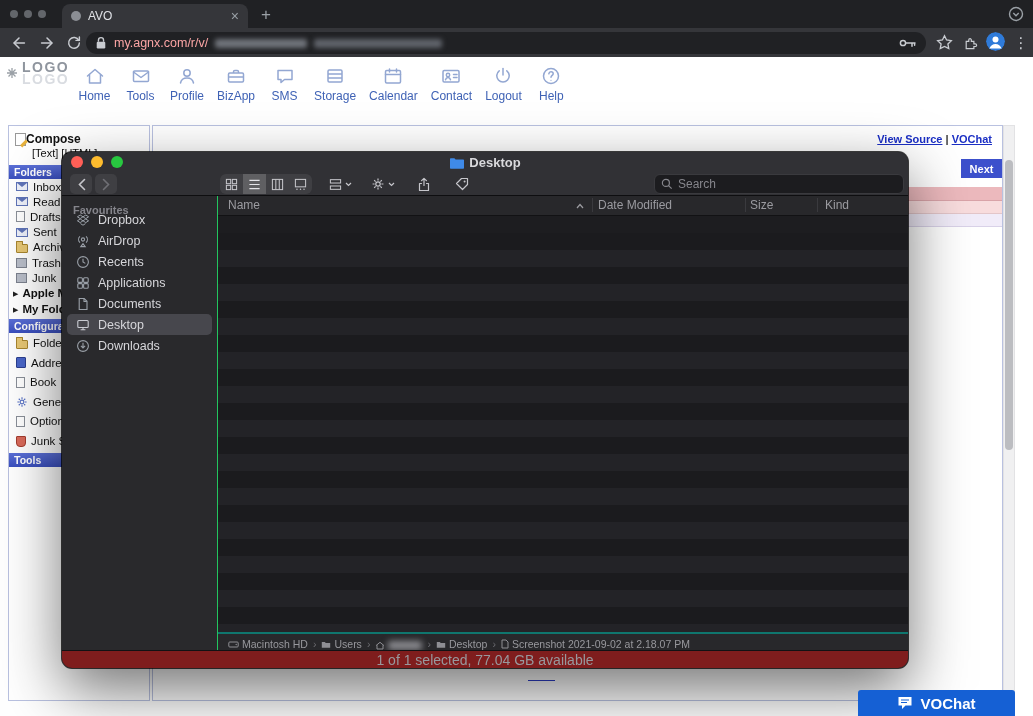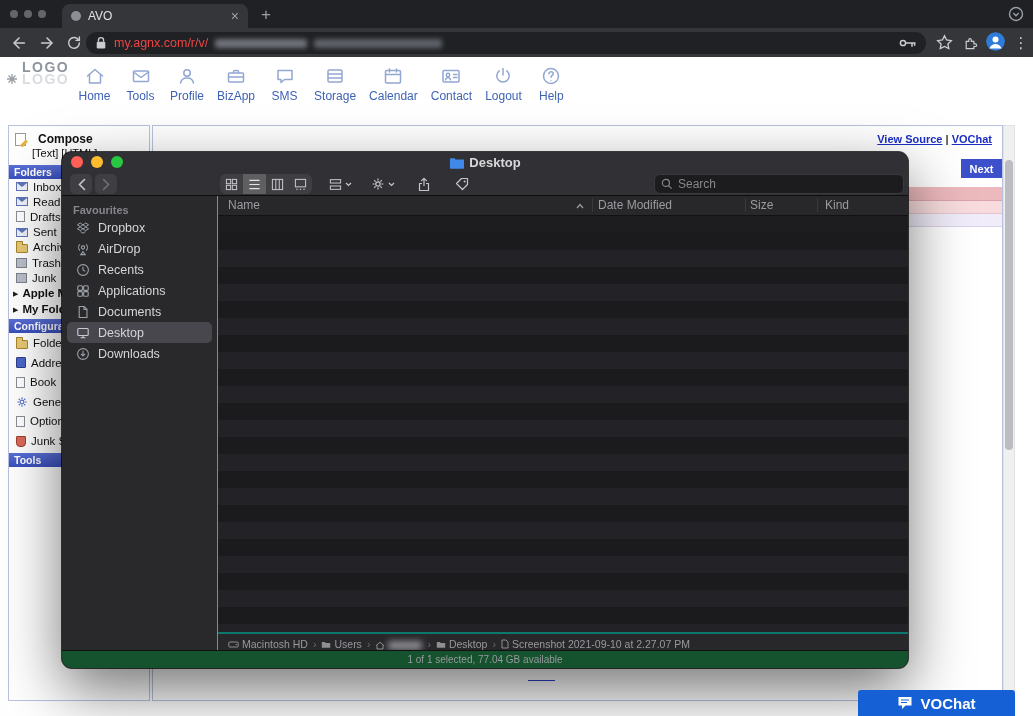--- a/index.html
+++ b/index.html
@@ -13,37 +13,37 @@
 .windot{width:8px;height:8px;border-radius:50%;background:#63666b}
 .tab{position:absolute;left:62px;top:4px;width:186px;height:24px;background:#35363a;border-radius:8px 8px 0 0;display:flex;align-items:center;gap:7px;padding:0 9px}
 .favicon{width:10px;height:10px;border-radius:50%;background:#8b8e94;flex:none}
 .tab-title{flex:1;color:#dfe1e5;font-size:12px;white-space:nowrap;overflow:hidden}
 .tab-close{color:#9aa0a6;font-size:14px;line-height:1}
 .newtab{position:absolute;left:256px;top:5px;width:20px;height:20px;display:flex;align-items:center;justify-content:center;color:#9aa0a6;font-size:17px}
 .tsearch{position:absolute;right:9px;top:6px;width:16px;height:16px}
 .c-tb{position:absolute;left:0;top:28px;width:1033px;height:29px;background:#35363a}
 .c-ic{position:absolute;top:4px;width:22px;height:21px;display:flex;align-items:center;justify-content:center}
 .omni{position:absolute;left:86px;top:4px;width:840px;height:22px;border-radius:11px;background:#202124;display:flex;align-items:center;gap:7px;padding:0 9px;overflow:hidden}
-.url{color:#ef4444;font-size:12.5px;white-space:nowrap}
+.url{color:#fca5a5;font-size:12.5px;white-space:nowrap}
 .ublur{height:9px;border-radius:2px;filter:blur(2.5px)}
 .b1{width:92px;background:#70747b}
 .b2{width:128px;background:#5f636a}
 .keyslot{margin-left:auto}
 .avatarwrap{position:absolute;left:986px;top:4px;width:19px;height:19px;border-radius:50%;overflow:hidden}
 .kebab{position:absolute;left:1012px;top:4px;width:18px;height:21px;display:flex;align-items:center;justify-content:center;color:#c9ccd1;font-size:15px}
 
 
-.logo{position:absolute;left:6px;top:61px;display:flex;gap:4px;align-items:flex-end}
+.logo{position:absolute;left:6px;top:61px;display:flex;gap:4px;align-items:center}
 .logo-col{display:flex;flex-direction:column}
 .logo-text{color:#8f959e;font-weight:bold;font-size:14px;letter-spacing:1.5px;line-height:12px}
 .logo-ghost{color:#d9dce1}
 .wm-nav{position:absolute;left:78px;top:65px;display:flex;gap:13px}
 .nav-item{display:flex;flex-direction:column;align-items:center;gap:2px;color:#3f62b5;font-size:12px;min-width:33px}
 .wm-left{position:absolute;left:8px;top:125px;width:142px;height:576px;border:1px solid #b9c1e0;background:#fff;overflow:hidden}
-.wm-compose{display:flex;align-items:center;gap:12px;padding:5px 0 0 6px;height:21px;font-size:12px;font-weight:bold;color:#111}
+.wm-compose{display:flex;align-items:center;gap:0;padding:5px 0 0 6px;height:21px;font-size:12px;font-weight:bold;color:#111}
 .wm-modes{padding-left:23px;height:16px;font-size:11px;color:#111}
 .wm-sec{height:14px;margin-top:2px;background:linear-gradient(#5a6fd6,#3a4fbe);color:#fff;font-size:10.5px;font-weight:bold;padding:1px 0 0 5px}
 .wm-item{display:flex;align-items:center;gap:5px;padding-left:7px;height:15.2px;font-size:11.5px;color:#111}
 .wm-cfg .wm-item{height:19.6px}
 .wm-exp{display:flex;align-items:center;gap:4px;padding-left:4px;height:16px;font-size:11.5px;font-weight:bold;color:#111}
 .tri{font-size:7px;line-height:1;color:#222}
 .mi{display:inline-block;position:relative;flex:none}
 .mi-env{width:12px;height:9px;background:#eef1fa;border:1px solid #5f74b8}
 .mi-env::before{content:"";position:absolute;left:0;top:0;border-left:5px solid transparent;border-right:5px solid transparent;border-top:4px solid #5f74b8}
 .mi-folder{width:12px;height:9px;background:#e7c774;border:1px solid #a8862f;border-radius:1px;margin-top:2px}
@@ -82,37 +82,37 @@
 .fseg .sel{background:rgba(255,255,255,.17)}
 .fgroup{position:absolute;left:262px;top:22px;width:32px}
 .fgear{position:absolute;left:304px;top:22px;width:34px}
 .fshare{position:absolute;left:350px;top:22px;width:24px}
 .ftag{position:absolute;left:388px;top:22px;width:24px}
 .fsearch{position:absolute;left:592px;top:22px;width:250px;height:20px;background:#1c1c1f;border:1px solid #3a3a3e;border-radius:6px;display:flex;align-items:center;gap:5px;padding:0 6px}
 .fsearch input{flex:1;background:transparent;border:none;outline:none;color:#ddd;font-size:12px;font-family:"Liberation Sans","DejaVu Sans",sans-serif}
 .fsearch input::placeholder{color:#86868c}
 .f-side{position:absolute;left:0;top:44px;width:156px;height:454px;background:#29292c;border-right:1px solid #22c55e}
 .f-side-label{position:absolute;left:11px;top:8px;color:#85858c;font-size:11px;font-weight:bold}
-.f-side-items{position:absolute;left:5px;top:21px;right:5px}
+.f-side-items{position:absolute;left:5px;top:13px;right:5px}
 .sitem{display:flex;align-items:center;gap:8px;height:21px;padding-left:9px;border-radius:5px;color:#d6d6da;font-size:12.5px}
 .sitem.sel{background:#47474d}
 .f-list{position:absolute;left:156px;top:44px;width:690px;height:436px;background:#1d1d20}
 .f-cols{position:absolute;left:0;top:0;width:690px;height:20px;background:#28282b;border-bottom:1px solid #121214;color:#9b9ba0;font-size:12px}
 .f-cols span{position:absolute;top:2px}
 .cdiv{position:absolute;top:3px;height:14px;width:1px;background:#3a3a3e}
 .f-row-sel{position:absolute;left:0;top:20px;width:690px;height:17px;background:#0a5fd7;color:#fff;font-size:12px}
 .f-row-sel span{position:absolute;top:1px;white-space:nowrap}
 .thumb{position:absolute;left:20px;top:2px;width:13px;height:13px;background:#dfe3e8;border:1px solid #b9bfc6;border-radius:2px}
 .thumb::after{content:"";position:absolute;left:1px;top:1px;right:1px;height:4px;background:#8a93a0}
 .f-stripes{position:absolute;left:0;top:37px;width:690px;height:399px;background:repeating-linear-gradient(180deg,#1b1b1e 0 17px,#232327 17px 34px)}
 .f-path{position:absolute;left:156px;top:480px;width:690px;height:18px;background:#28282b;border-top:2px solid #0f766e;display:flex;align-items:flex-end;gap:4px;padding-left:10px;color:#98989d;font-size:10.5px;white-space:nowrap;overflow:hidden}
 .pitem{display:flex;align-items:center;gap:3px}
 .psep{color:#6a6a6f;padding:0 1px}
 .pblur{width:34px;height:9px;background:#8a8a8f;border-radius:2px;filter:blur(3px)}
-.f-status{position:absolute;left:0;top:498px;width:846px;height:18px;background:#14532d;border-top:1px solid #121214;display:flex;align-items:center;justify-content:center;color:#98989d;font-size:10px}
+.f-status{position:absolute;left:0;top:498px;width:846px;height:18px;background:#7f1d1d;border-top:1px solid #121214;display:flex;align-items:center;justify-content:center;color:#98989d;font-size:14px}
 svg{display:block;flex:none}
 </style>
 </head>
 <body>
 
 <div class="screen">
 
   <div class="c-ts">
     <div class="windots">
       <span class="windot"></span>
@@ -560,21 +560,21 @@
         <svg width="10" height="9" viewBox="0 0 10 9">
             <path d="M.8 2h3l1 1h4.4v4.8H.8z" fill="#8e8e93"></path>
           </svg>
         <span>Desktop</span>
       </span>
       <span class="psep">›</span>
       <span class="pitem">
         <svg width="8" height="10" viewBox="0 0 8 10" fill="none" stroke="#8e8e93">
             <path d="M1 1h4l2 2v6H1z"></path>
           </svg>
-        <span>Screenshot 2021-09-10 at 2.27.07 PM</span>
+        <span>Screenshot 2021-09-02 at 2.18.07 PM</span>
       </span>
     </div>
 
     <div class="f-status">
       <span>1 of 1 selected, 77.04 GB available</span>
     </div>
   </div>
 
   <div class="vochat">
     <svg width="16" height="14" viewBox="0 0 16 14">

